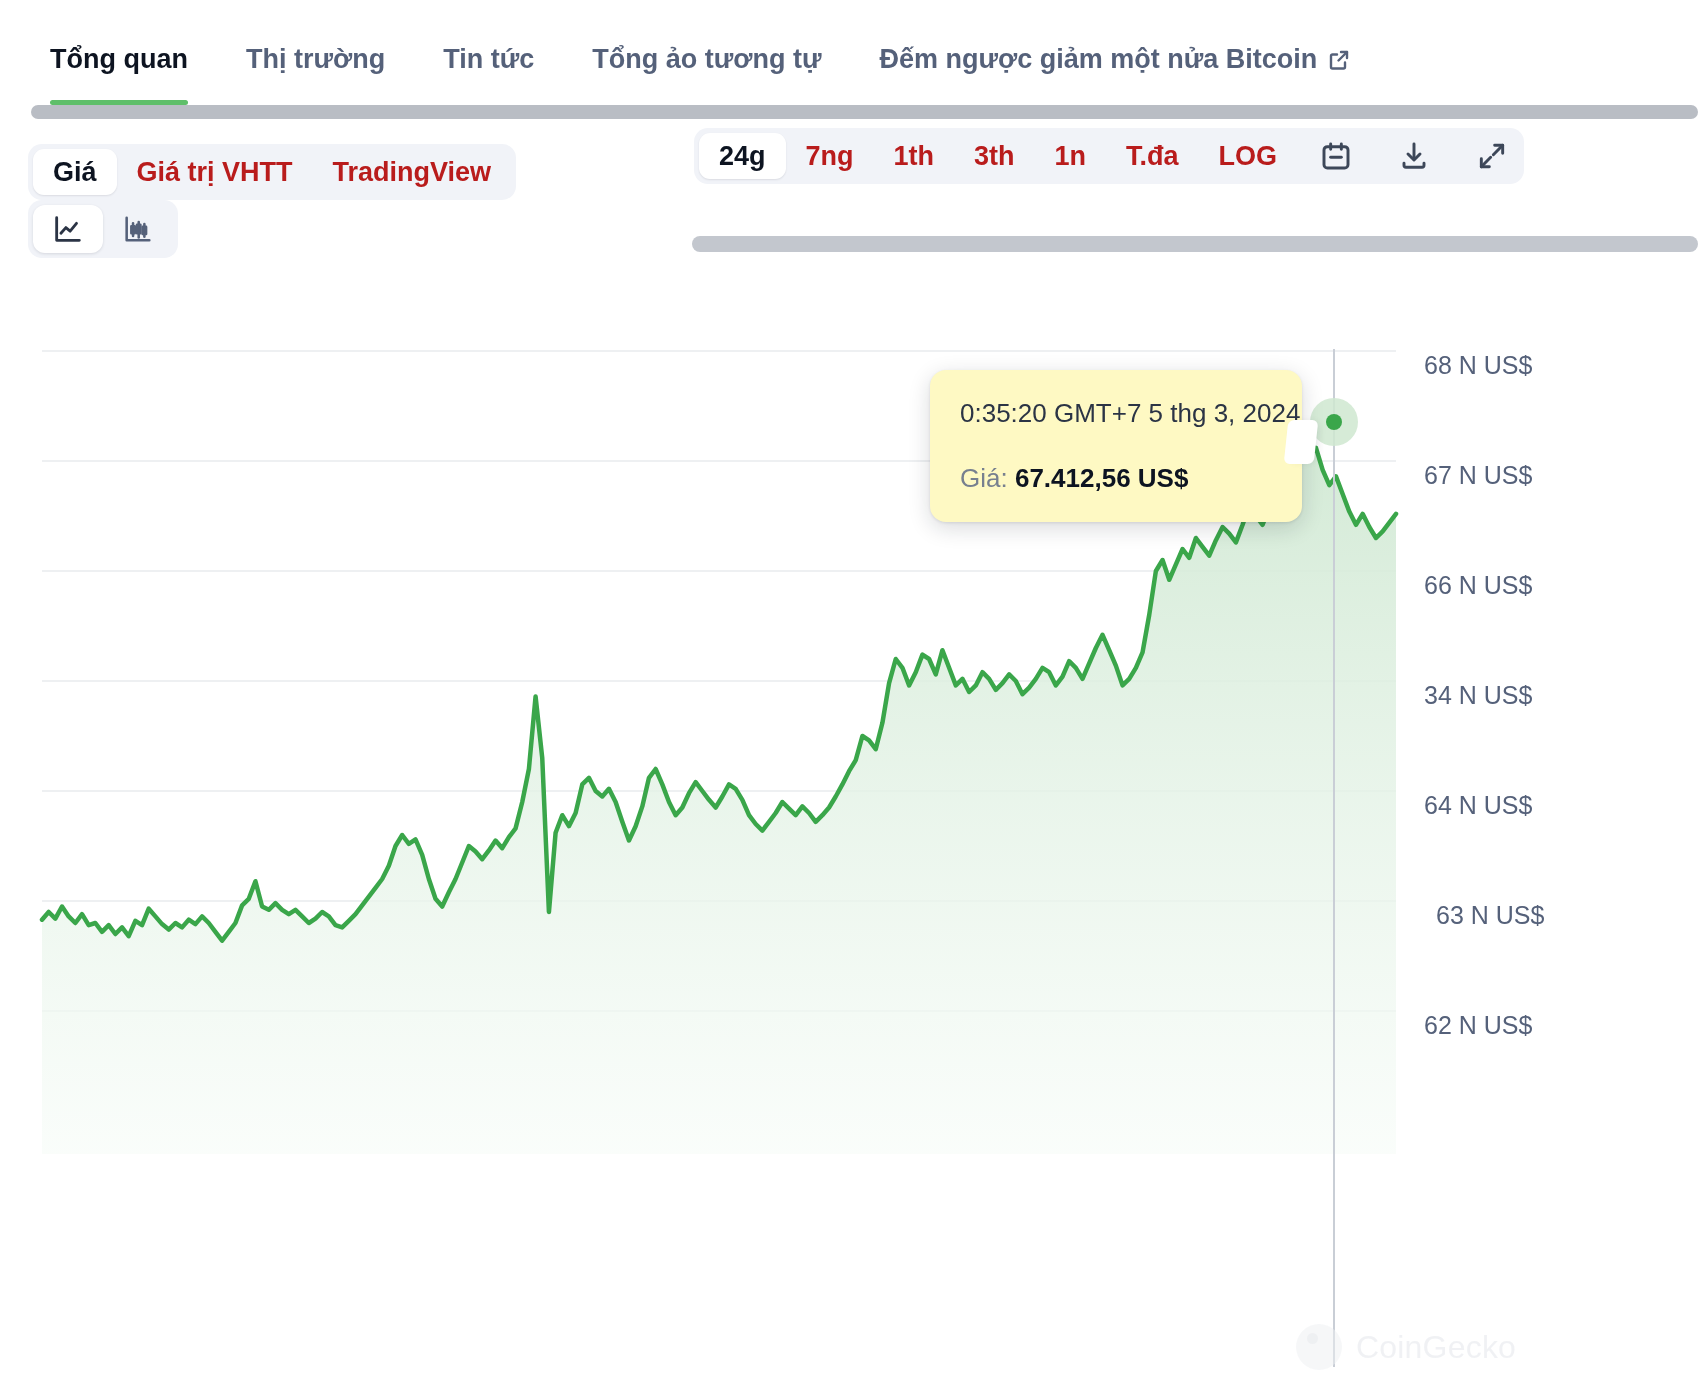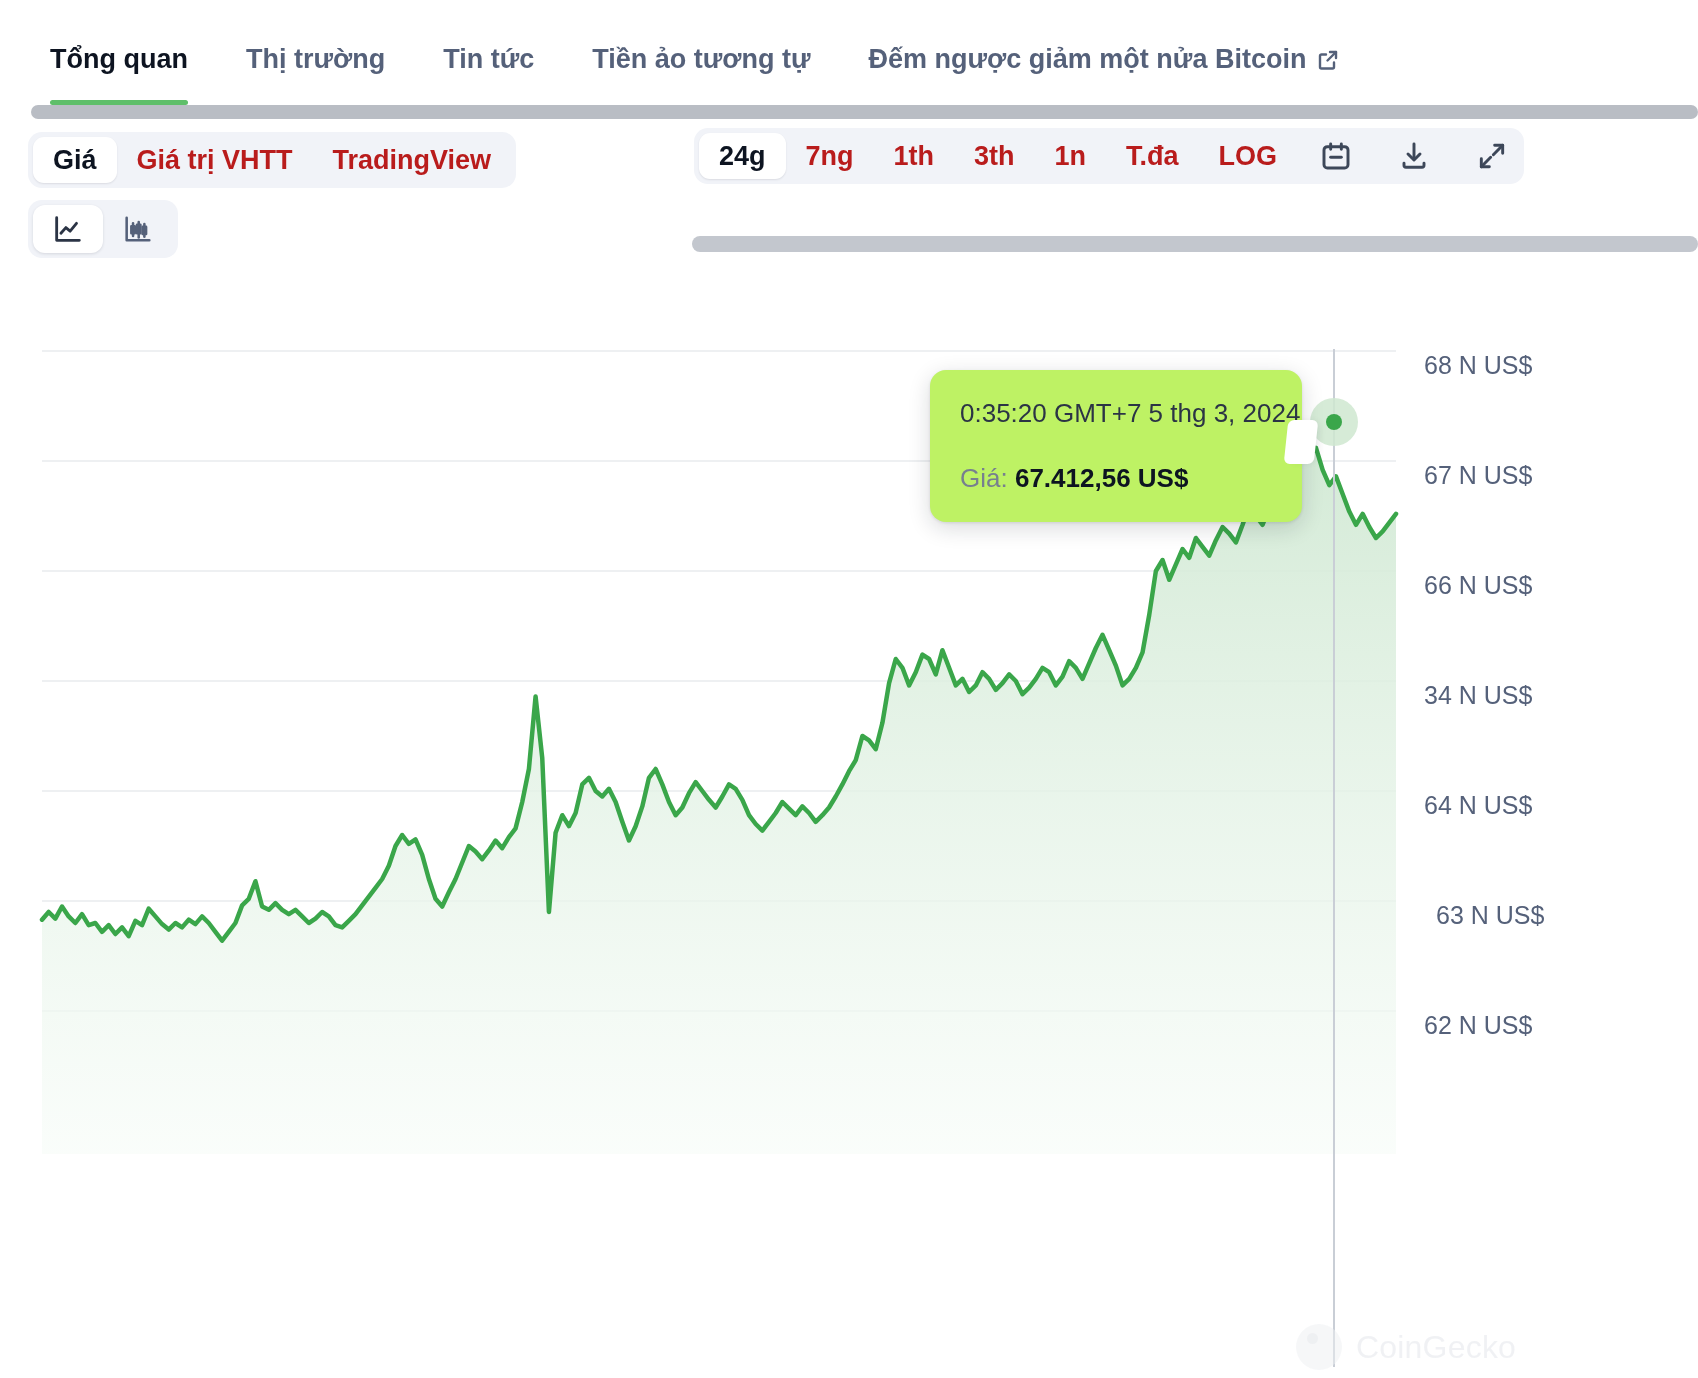--- a/index.html
+++ b/index.html
@@ -37,21 +37,21 @@
     position: absolute; top: 105px; left: 31px; width: 1667px; height: 14px;
     background: #b9bdc4; border-radius: 7px;
   }
 
   
   .controls { position: absolute; top: 128px; left: 0; width: 1698px; height: 62px; }
   .seg {
     position: absolute; display: flex; align-items: center;
     background: #f1f3f8; border-radius: 14px; height: 56px; padding: 5px;
   }
-  .seg-left { left: 28px; top: 4px; }
+  .seg-left { left: 28px; top: 16px; }
   .seg-right { left: 694px; top: 0; }
   .seg-item {
     font-size: 27px; font-weight: 700; color: #b91c1c;
     padding: 0 20px; height: 46px; display:flex; align-items:center;
     border-radius: 11px; white-space: nowrap; cursor: pointer;
   }
   .seg-item.active { background:#ffffff; color:#0d1421; box-shadow: 0 1px 2px rgba(16,24,40,.10); }
   .icon-btn {
     width: 54px; height: 46px; display:flex; align-items:center; justify-content:center;
     border-radius: 11px; cursor:pointer; color:#3d4759;
@@ -81,21 +81,21 @@
   .chart-svg { position:absolute; left:0; top:0; }
 
   .ylabel {
     position:absolute; font-size:25px; color:#55617a; font-weight:400;
     white-space:nowrap; left:1424px;
   }
 
   
   .tooltip {
     position:absolute; left:930px; top:370px; width:372px; height:152px;
-    background:#bef264; border-radius:16px;
+    background:#fef9c3; border-radius:16px;
     box-shadow: 0 6px 22px rgba(16,24,40,.16), 0 1px 3px rgba(16,24,40,.10);
     padding: 28px 30px;
   }
   .tt-time { font-size:26px; color:#2b3445; font-weight:400; white-space:nowrap; }
   .tt-price { margin-top:34px; font-size:26px; color:#77808f; white-space:nowrap; }
   .tt-price b { color:#0d1421; font-weight:700; font-size:26px; }
   .tt-tail {
     position:absolute; right:-14px; top:50px; width:30px; height:44px;
     background:#fff; border-radius:6px;
     transform: skewX(-6deg);
@@ -127,21 +127,21 @@
       <span>Tổng quan</span>
       <span class="underline"></span>
     </div>
     <div class="tab">
       <span>Thị trường</span>
     </div>
     <div class="tab">
       <span>Tin tức</span>
     </div>
     <div class="tab">
-      <span>Tiền ảo tương tự</span>
+      <span>Tổng ảo tương tự</span>
     </div>
     <div class="tab">
       <span>Đếm ngược giảm một nửa Bitcoin</span>
       <span class="ext-icon">
         <svg viewBox="0 0 24 24" fill="none" stroke="#55617a" stroke-width="2.4" stroke-linecap="round" stroke-linejoin="round">
           <path d="M14 4h6v6"></path>
             <path d="M20 4l-8.5 8.5"></path>
           <path d="M18 14.5V19a1.5 1.5 0 0 1-1.5 1.5h-11A1.5 1.5 0 0 1 4 19V8a1.5 1.5 0 0 1 1.5-1.5H10"></path>
         </svg>
       </span>

